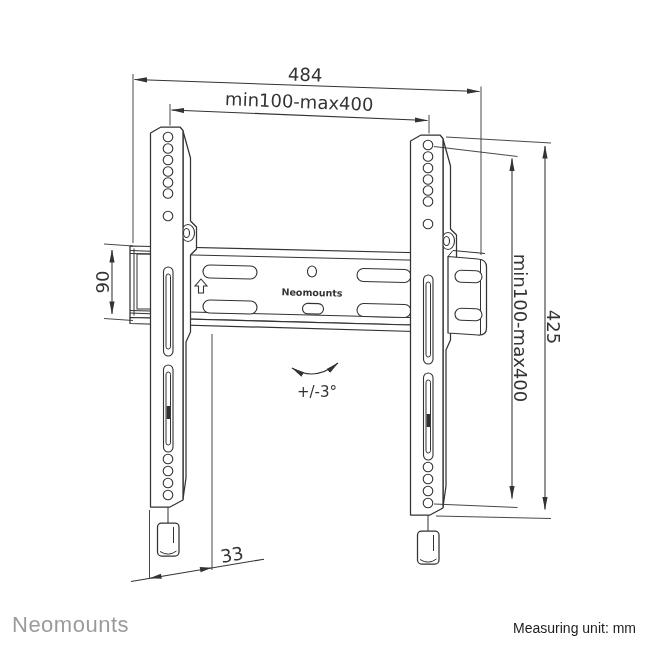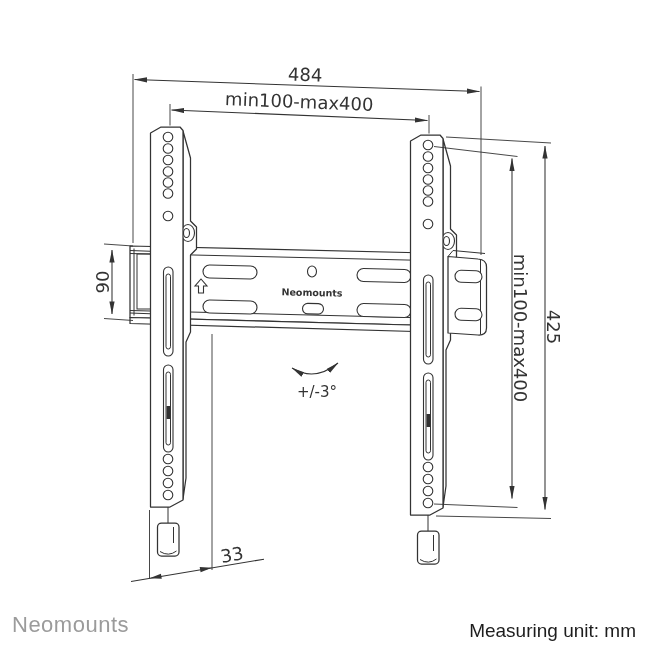--- a/index.html
+++ b/index.html
@@ -5,21 +5,21 @@
   html,body{margin:0;padding:0;background:#fff;}
   .stage{position:relative;width:650px;height:650px;background:#fff;overflow:hidden;
          font-family:"Liberation Sans",sans-serif;}
   svg{position:absolute;left:0;top:0;}
   svg text{font-family:"DejaVu Sans","Liberation Sans",sans-serif;fill:#333;}
   .dim-label{font-size:18px;}
   .tilt-label{font-size:15px;}
   .rail-print{font-size:9.5px;font-weight:bold;}
   .brand{position:absolute;left:12px;top:612px;font-size:22px;font-weight:500;
          letter-spacing:.5px;color:#9b9b9b;}
-  .munit{position:absolute;right:14px;top:620px;font-size:19px;color:#1d1d1d;}
+  .munit{position:absolute;right:14px;top:620px;font-size:14px;color:#1d1d1d;}
   .outline{fill:#fff;stroke:#333;stroke-width:1.25;stroke-linejoin:round;}
   .thin{fill:none;stroke:#333;stroke-width:1;}
   .hole{fill:#fff;stroke:#333;stroke-width:1.1;}
   .dimline{fill:none;stroke:#333;stroke-width:1.05;}
   .extline{fill:none;stroke:#333;stroke-width:.9;}
   .arrfill{fill:#333;stroke:none;}
 </style>
 </head>
 <body>
 

